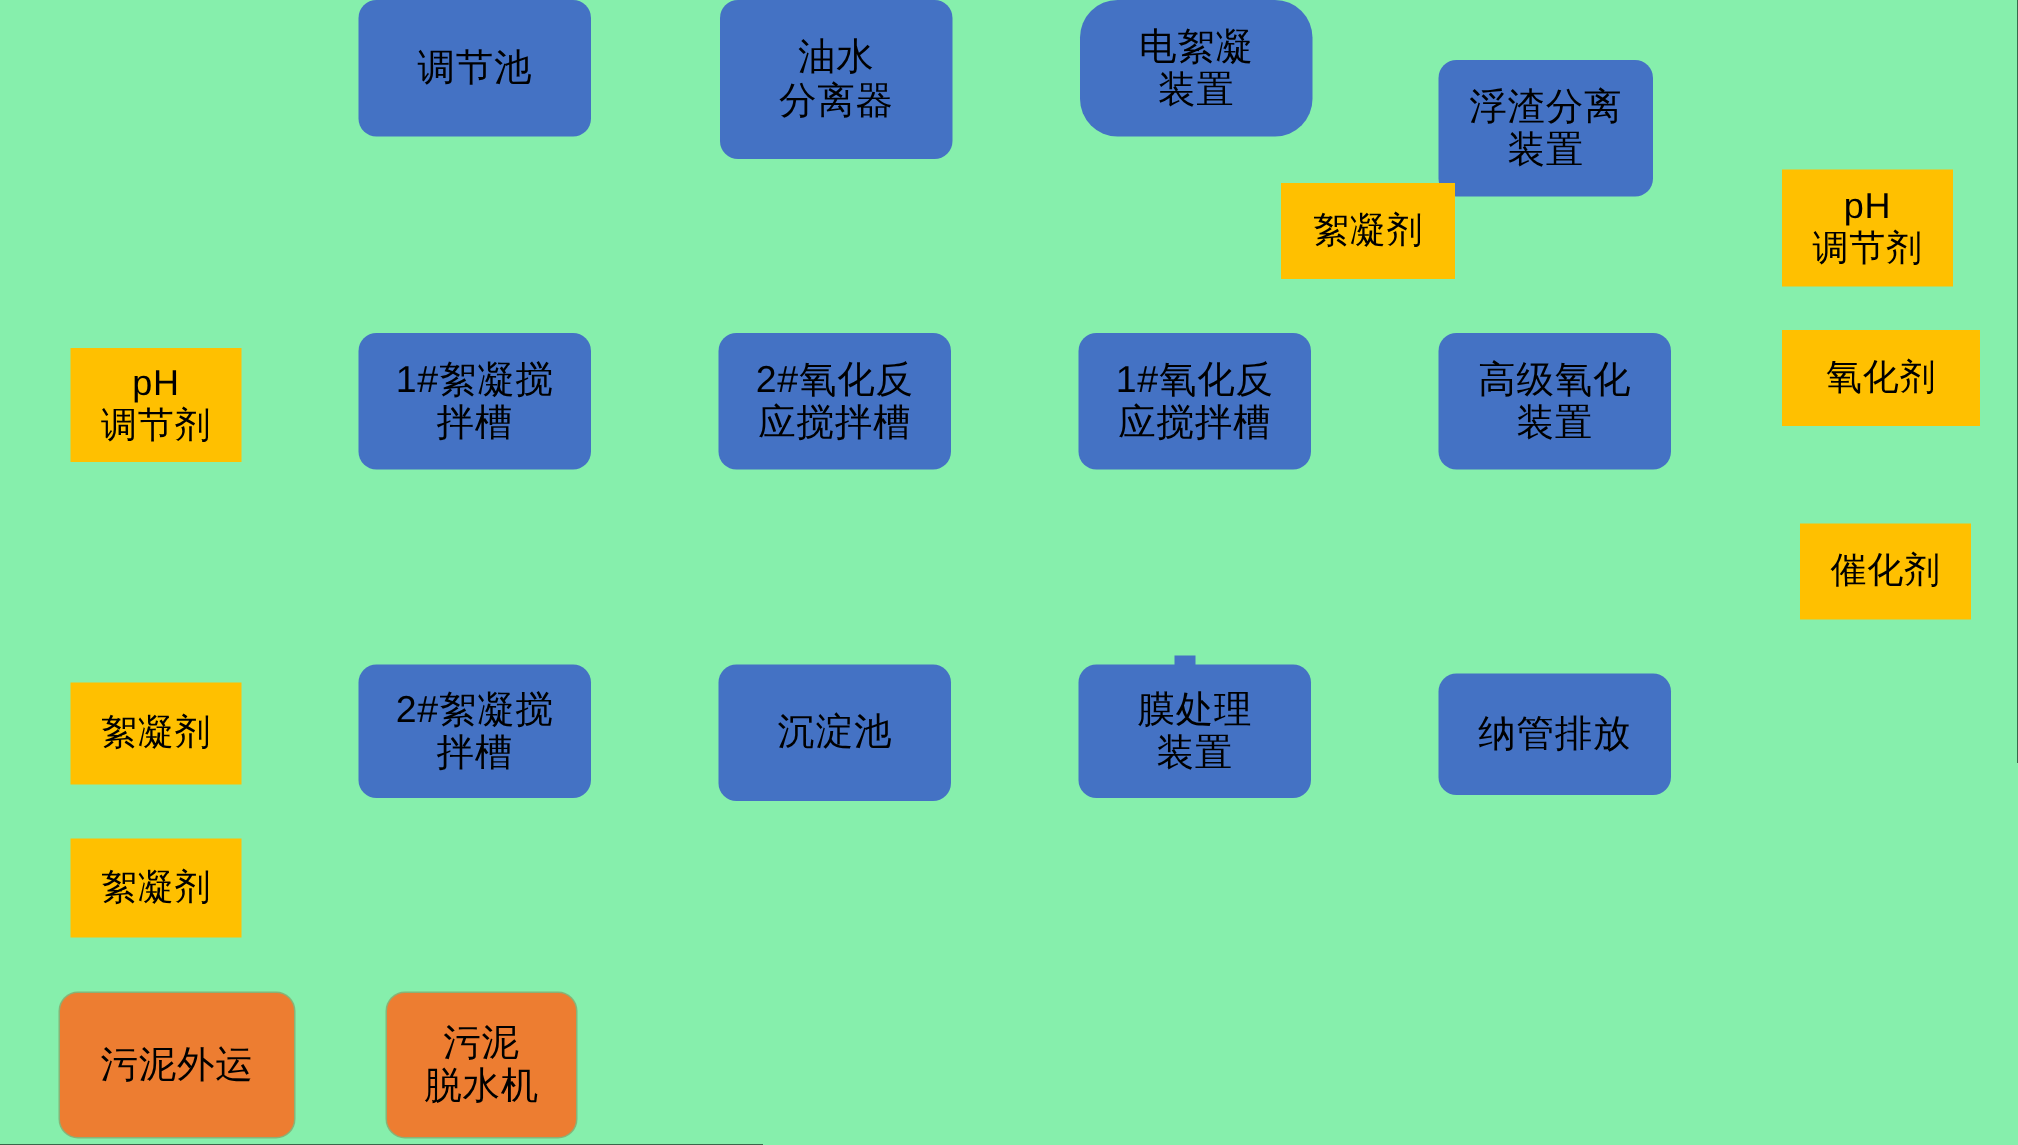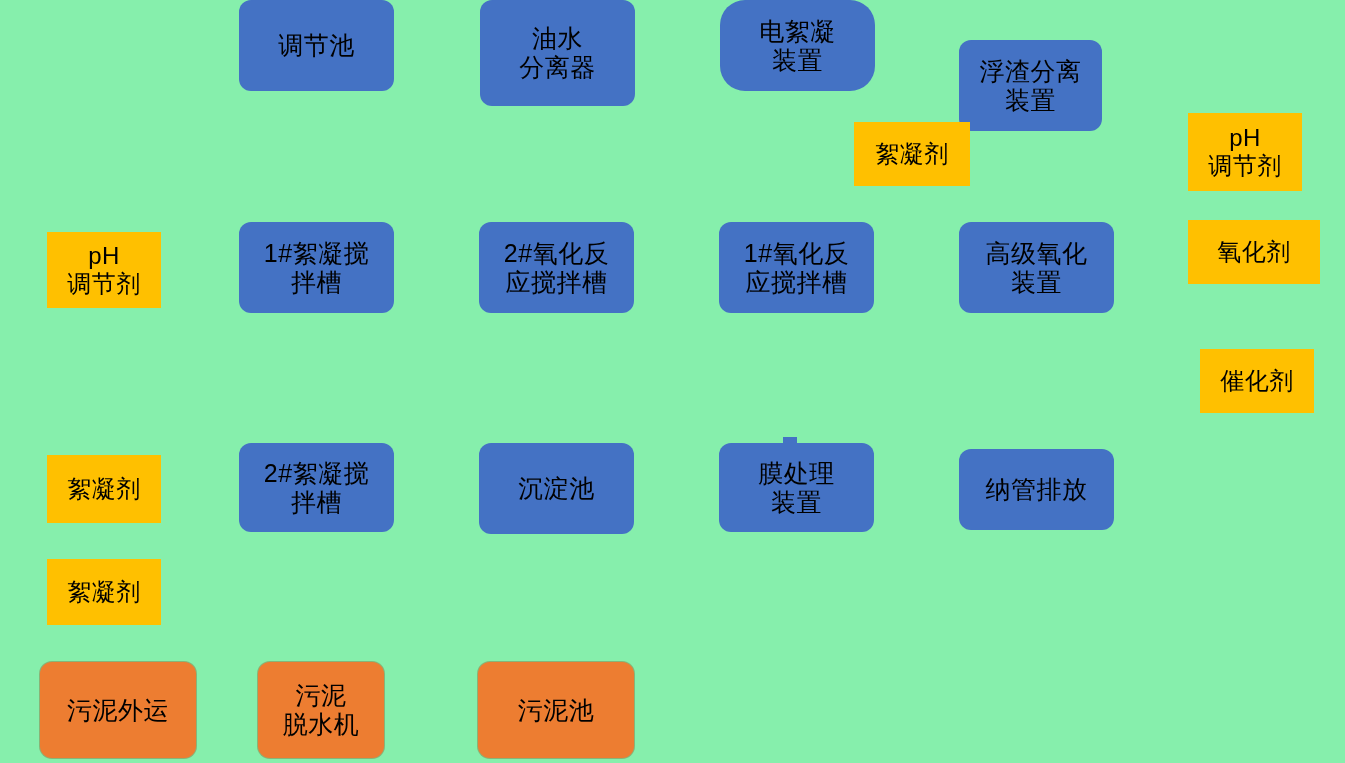--- a/index.html
+++ b/index.html
@@ -91,14 +91,13 @@
     <div class="node process" style="left: 239px; top: 443px; width: 155px; height: 89px;"><span class="label">2#絮凝搅
 拌槽</span></div>
     <div class="node process" style="left: 479px; top: 443px; width: 155px; height: 91px;"><span class="label">沉淀池</span></div>
     <div class="node process" style="left: 719px; top: 443px; width: 155px; height: 89px;"><span class="label">膜处理
 装置</span></div>
     <div class="node process" style="left: 959px; top: 449px; width: 155px; height: 81px;"><span class="label">纳管排放</span></div>
     <div class="node reagent" style="left: 47px; top: 559px; width: 114px; height: 66px;"><span class="label">絮凝剂</span></div>
     <div class="node sludge" style="left: 40px; top: 662px; width: 156px; height: 96px;"><span class="label">污泥外运</span></div>
     <div class="node sludge" style="left: 258px; top: 662px; width: 126px; height: 96px;"><span class="label">污泥
 脱水机</span></div>
-    <div class="node sludge" style="left: 478px; top: 662px; width: 156px; height: 96px;"><span class="label">污泥池</span></div>
   </div>
 
 </body></html>

